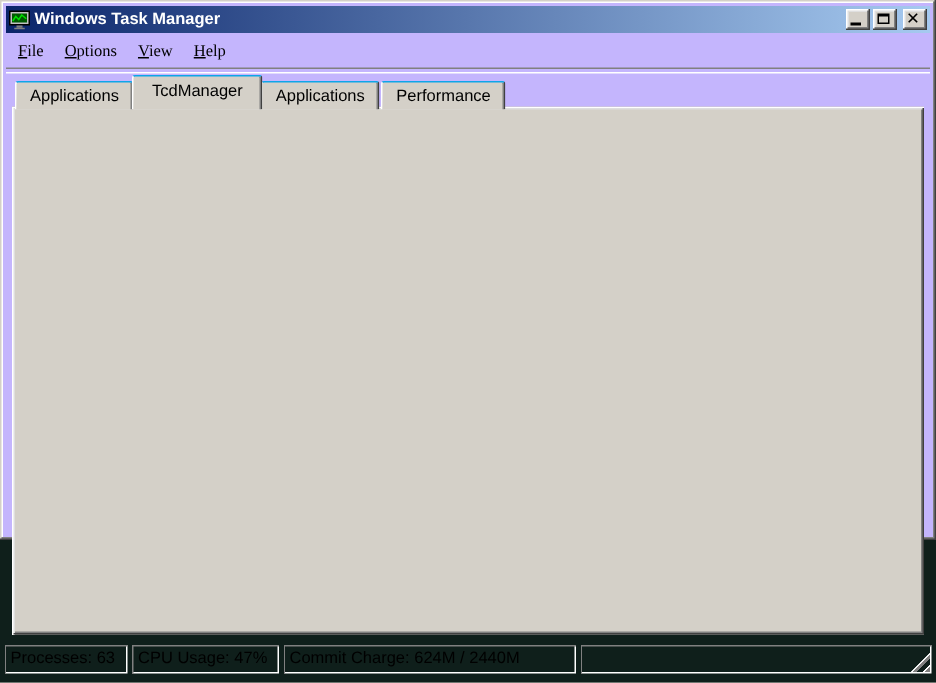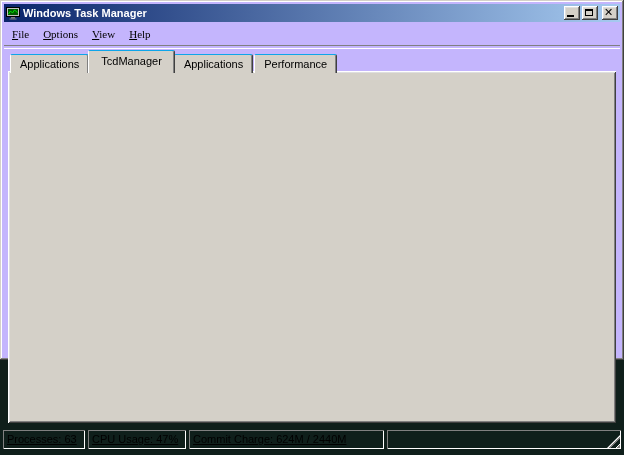--- a/index.html
+++ b/index.html
@@ -115,21 +115,21 @@
     box-shadow:inset -1px -1px #404040, inset 1px 1px #fff,
                inset -2px -2px #808080, inset 2px 2px #dfdfdf;
     display:flex;align-items:center;justify-content:center;
     font-size:11px;font-family:inherit;color:#000;border:none;padding:0;
   }
   
   .statusbar{position:absolute;left:3px;top:428px;width:618px;height:20px;display:flex;}
   .spanel{
     box-sizing:border-box;height:19px;margin-top:2px;padding:3px 0 0 4px;
     box-shadow:inset 1px 1px #808080, inset -1px -1px #fff;
-    white-space:nowrap;overflow:hidden;position:relative;text-decoration:underline;
+    white-space:nowrap;overflow:hidden;position:relative;
   }
   .spanel.p1{width:82px;}
   .spanel.p2{width:98px;margin-left:3px;}
   .spanel.p3{width:195px;margin-left:3px;}
   .spanel.p4{flex:1;margin-left:3px;}
   .grip{
     position:absolute;right:1px;bottom:1px;width:13px;height:13px;
     background:repeating-linear-gradient(135deg,transparent 0 3px,#fff 3px 4px,#808080 4px 6px);
     clip-path:polygon(100% 0,100% 100%,0 100%);
   }

